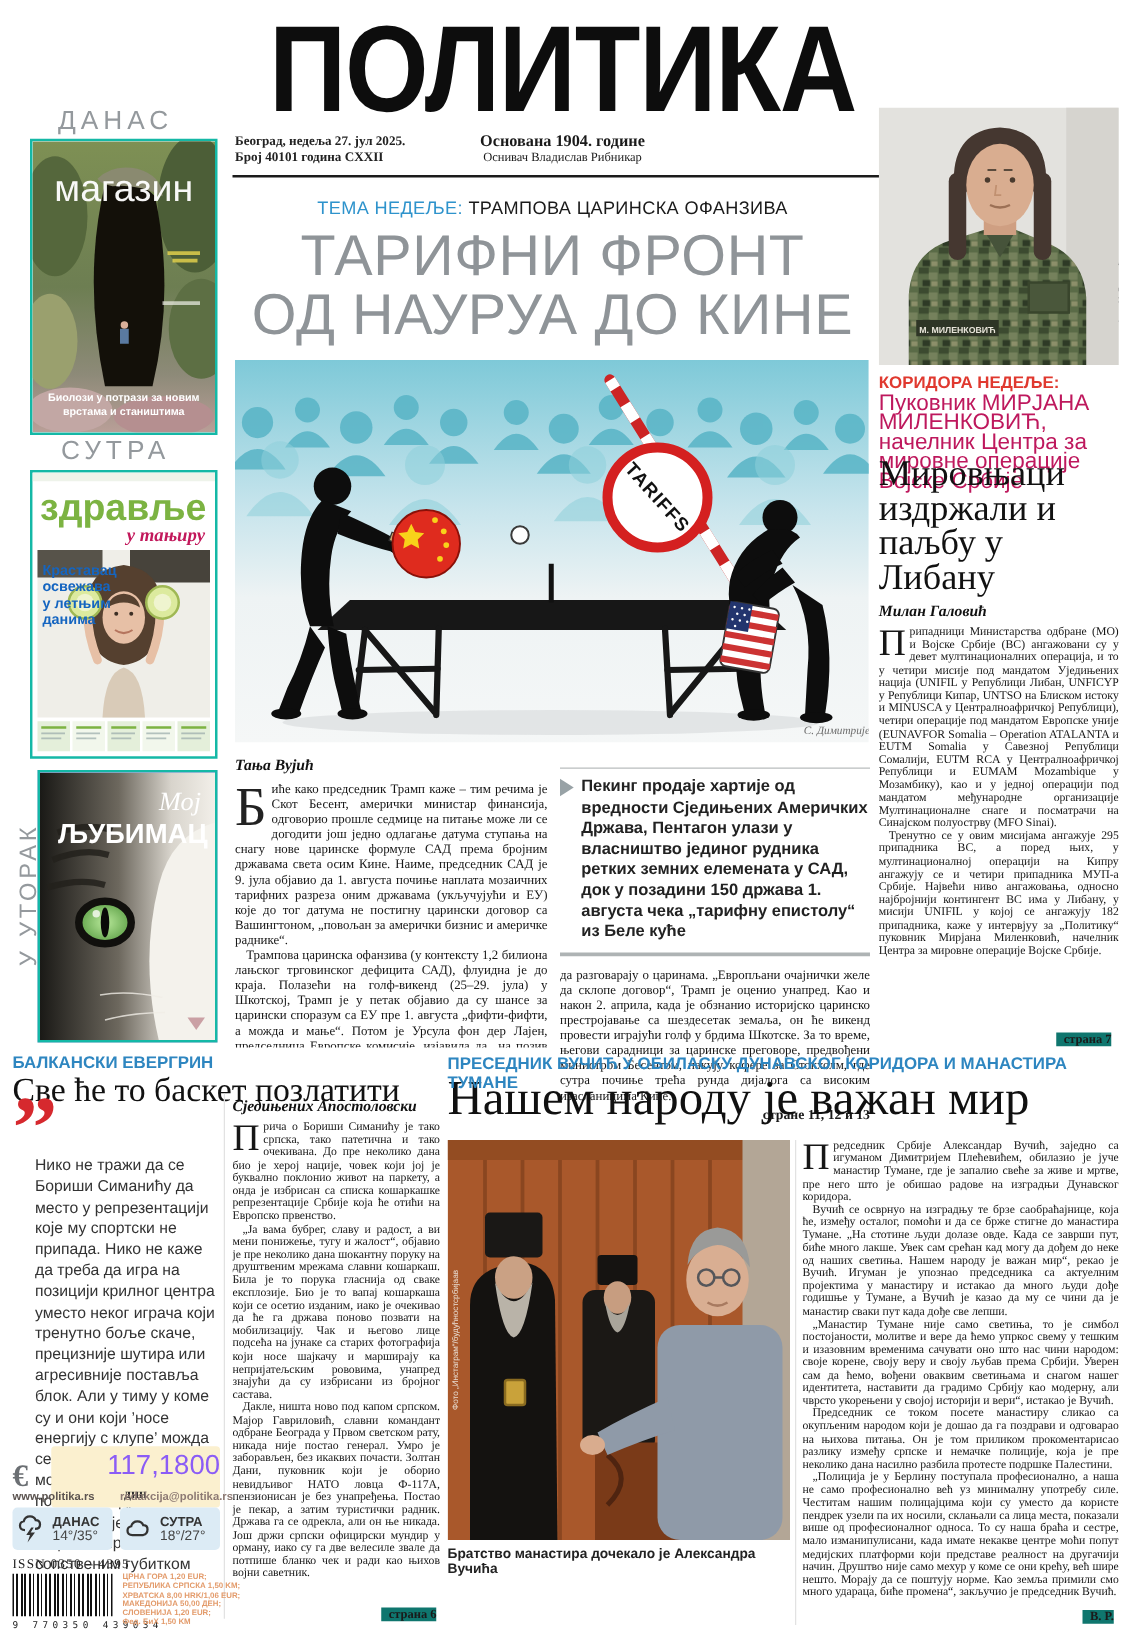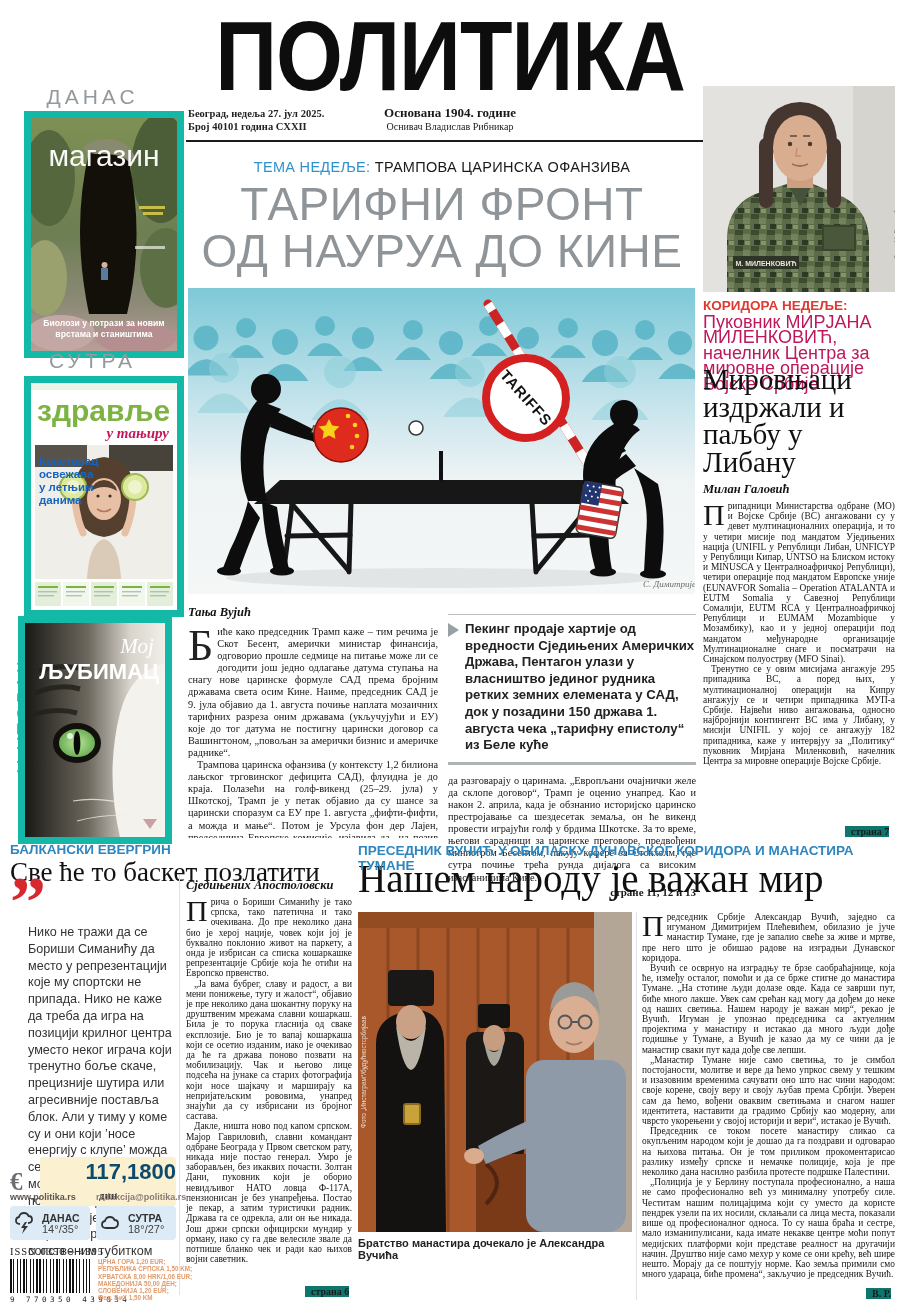--- a/index.html
+++ b/index.html
@@ -18,21 +18,21 @@
              font-size:86px;letter-spacing:-1px;transform:scaleY(1.14);transform-origin:top;color:#0d0d0d;}
   .dl{font-size:10.5px;line-height:13px;color:#222;}
   .founded1{font-size:13px;font-weight:bold;}
   .founded2{font-size:10px;}
   .stars{font-size:30px;font-weight:bold;color:#111;letter-spacing:-3px;}
   .mast-rule{left:186px;top:140px;width:708px;height:2px;background:#1b1b1b;}
 
   
   .side-label{color:#94999d;font-size:21px;letter-spacing:4px;width:165px;left:10px;text-align:center;
               font-family:"Liberation Sans",sans-serif;}
-  .cover{border:7px solid #14b8a6;background:#fff;overflow:hidden;}
+  .cover{border:2px solid #14b8a6;background:#fff;overflow:hidden;}
   .vlabel{color:#94999d;font-size:19px;letter-spacing:3px;font-family:"Liberation Sans",sans-serif;
           width:170px;text-align:center;transform:rotate(-90deg);}
 
   
   .kick-blue{color:#2e86c0;font-family:"Liberation Sans",sans-serif;font-weight:bold;font-size:13.5px;}
   .ever-head{font-size:27px;line-height:30px;color:#111;}
   .quote-mark{color:#d6292e;font-size:72px;line-height:40px;font-weight:bold;font-family:"Liberation Serif",serif;}
   .quote-txt{font-family:"Liberation Sans",sans-serif;font-size:12.6px;line-height:16.8px;color:#333;}
 
   
@@ -63,21 +63,21 @@
   
   .vucic-head{font-size:39px;line-height:42px;color:#101010;}
   .photo-cap{font-family:"Liberation Sans",sans-serif;font-weight:bold;font-size:11px;color:#222;}
   .sig{font-weight:bold;font-size:10px;background:#0f766e;padding-left:6px;}
   .thinline{background:#e2e2e2;width:1px;}
 
   
   .cur-box{display:flex;align-items:center;}
   .cur-eur{font-size:25px;color:#6b6f73;font-weight:bold;width:34px;}
   .cur-bar{flex:1;background:#fbf0cf;border-radius:3px;text-align:center;padding:2px 0 3px;}
-  .cur-val{font-size:22px;font-weight:bold;color:#0c4a6e;font-family:"Liberation Sans",sans-serif;margin-left:45px;}
+  .cur-val{font-size:22px;font-weight:normal;color:#8b5cf6;font-family:"Liberation Sans",sans-serif;margin-left:45px;}
   .cur-unit{font-size:11px;font-weight:bold;color:#2b2b2b;}
   .weblinks{font-family:"Liberation Sans",sans-serif;font-weight:bold;font-size:9px;color:#5c5450;}
   .wtile{position:absolute;width:80px;height:34px;background:#dcebf5;border-radius:4px;
          display:flex;align-items:center;gap:4px;padding:2px 4px;box-sizing:border-box;}
   .wlab{font-family:"Liberation Sans",sans-serif;font-weight:bold;font-size:10.5px;color:#333;line-height:12px;}
   .wtmp{font-family:"Liberation Sans",sans-serif;font-size:11px;color:#444;line-height:11px;}
   .issn{font-size:10.5px;letter-spacing:1px;color:#222;text-align:right;}
   .barcode{background:repeating-linear-gradient(90deg,#111 0 1.5px,#fff 1.5px 3px,#111 3px 4.2px,#fff 4.2px 6.6px);}
   .bdigits{font-family:"DejaVu Sans Mono",monospace;font-size:7.5px;letter-spacing:3.5px;color:#222;}
   .prices div{font-family:"Liberation Sans",sans-serif;font-weight:bold;font-size:6.3px;
@@ -183,21 +183,21 @@
       <text x="6" y="38" font-family="Liberation Sans,sans-serif" font-weight="bold" font-size="30" fill="#7cb342">здравље</text>
       <text x="138" y="55" text-anchor="end" font-family="Liberation Serif,serif" font-style="italic" font-weight="bold" font-size="15" fill="#c2185b">у тањиру</text>
       <text x="8" y="82" font-family="Liberation Sans,sans-serif" font-weight="bold" font-size="11.5" fill="#1565c0">Краставац</text>
       <text x="8" y="95" font-family="Liberation Sans,sans-serif" font-weight="bold" font-size="11.5" fill="#1565c0">освежава</text>
       <text x="8" y="108" font-family="Liberation Sans,sans-serif" font-weight="bold" font-size="11.5" fill="#1565c0">у летњим</text>
       <text x="8" y="121" font-family="Liberation Sans,sans-serif" font-weight="bold" font-size="11.5" fill="#1565c0">данима</text>
     </svg>
   </div>
 
   <div class="abs vlabel" style="left:-61px;top:705px">У УТОРАК</div>
-  <div class="abs cover" style="left:18px;top:616px;width:140px;height:214px;background:#f0abfc">
+  <div class="abs cover" style="left:30px;top:616px;width:140px;height:214px;background:#f0abfc">
     <svg width="140" height="214" viewBox="0 0 140 214">
       <defs>
         <linearGradient id="fur" x1="0" y1="0" x2="1" y2="0">
           <stop offset="0" stop-color="#1a1916"></stop>
             <stop offset="0.45" stop-color="#6d685e"></stop>
           <stop offset="0.75" stop-color="#d8d4cc"></stop>
             <stop offset="1" stop-color="#f2efe9"></stop>
         </linearGradient>
         <radialGradient id="eyeg" cx="0.5" cy="0.5" r="0.6">
           <stop offset="0" stop-color="#b8e89a"></stop>

